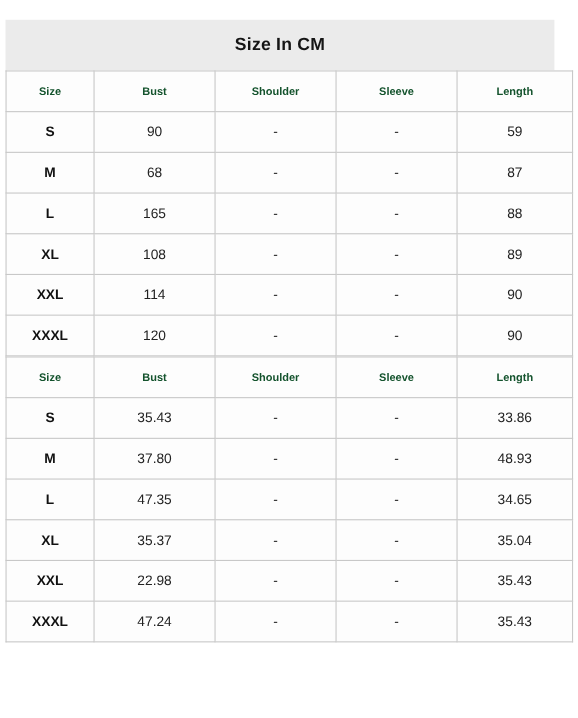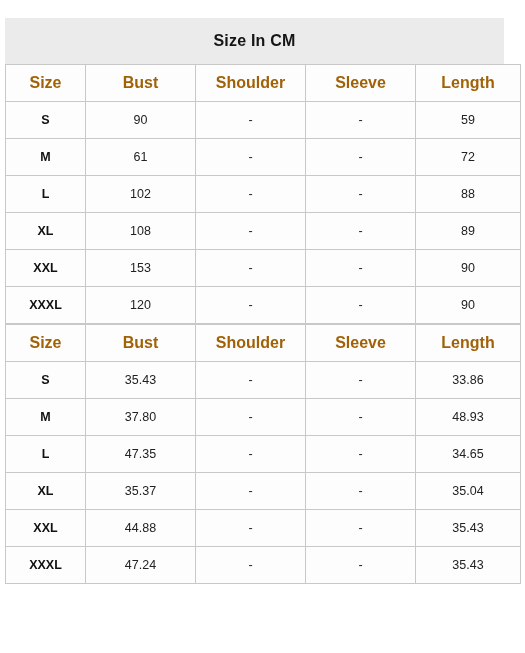--- a/index.html
+++ b/index.html
@@ -40,22 +40,22 @@
     height: 36px;
     text-align: center;
     vertical-align: middle;
     font-size: 12.5px;
     font-weight: normal;
     color: #222222;
     padding: 0;
   }
   .size-table th {
     font-weight: bold;
-    font-size: 16px;
-    color: #a16207;
+    font-size: 10px;
+    color: #14532d;
   }
   .size-table td.size-cell {
     font-weight: bold;
     color: #111111;
   }
   col.c-size    { width: 80px; }
   col.c-bust    { width: 110px; }
   col.c-shoulder{ width: 110px; }
   col.c-sleeve  { width: 110px; }
   col.c-length  { width: 105px; }
@@ -87,42 +87,42 @@
     <tbody>
       <tr>
         <td class="size-cell">S</td>
         <td>90</td>
         <td>-</td>
         <td>-</td>
         <td>59</td>
       </tr>
       <tr>
         <td class="size-cell">M</td>
-        <td>61</td>
+        <td>68</td>
         <td>-</td>
         <td>-</td>
-        <td>72</td>
+        <td>87</td>
       </tr>
       <tr>
         <td class="size-cell">L</td>
-        <td>102</td>
+        <td>165</td>
         <td>-</td>
         <td>-</td>
         <td>88</td>
       </tr>
       <tr>
         <td class="size-cell">XL</td>
         <td>108</td>
         <td>-</td>
         <td>-</td>
         <td>89</td>
       </tr>
       <tr>
         <td class="size-cell">XXL</td>
-        <td>153</td>
+        <td>114</td>
         <td>-</td>
         <td>-</td>
         <td>90</td>
       </tr>
       <tr>
         <td class="size-cell">XXXL</td>
         <td>120</td>
         <td>-</td>
         <td>-</td>
         <td>90</td>
@@ -172,21 +172,21 @@
       </tr>
       <tr>
         <td class="size-cell">XL</td>
         <td>35.37</td>
         <td>-</td>
         <td>-</td>
         <td>35.04</td>
       </tr>
       <tr>
         <td class="size-cell">XXL</td>
-        <td>44.88</td>
+        <td>22.98</td>
         <td>-</td>
         <td>-</td>
         <td>35.43</td>
       </tr>
       <tr>
         <td class="size-cell">XXXL</td>
         <td>47.24</td>
         <td>-</td>
         <td>-</td>
         <td>35.43</td>

